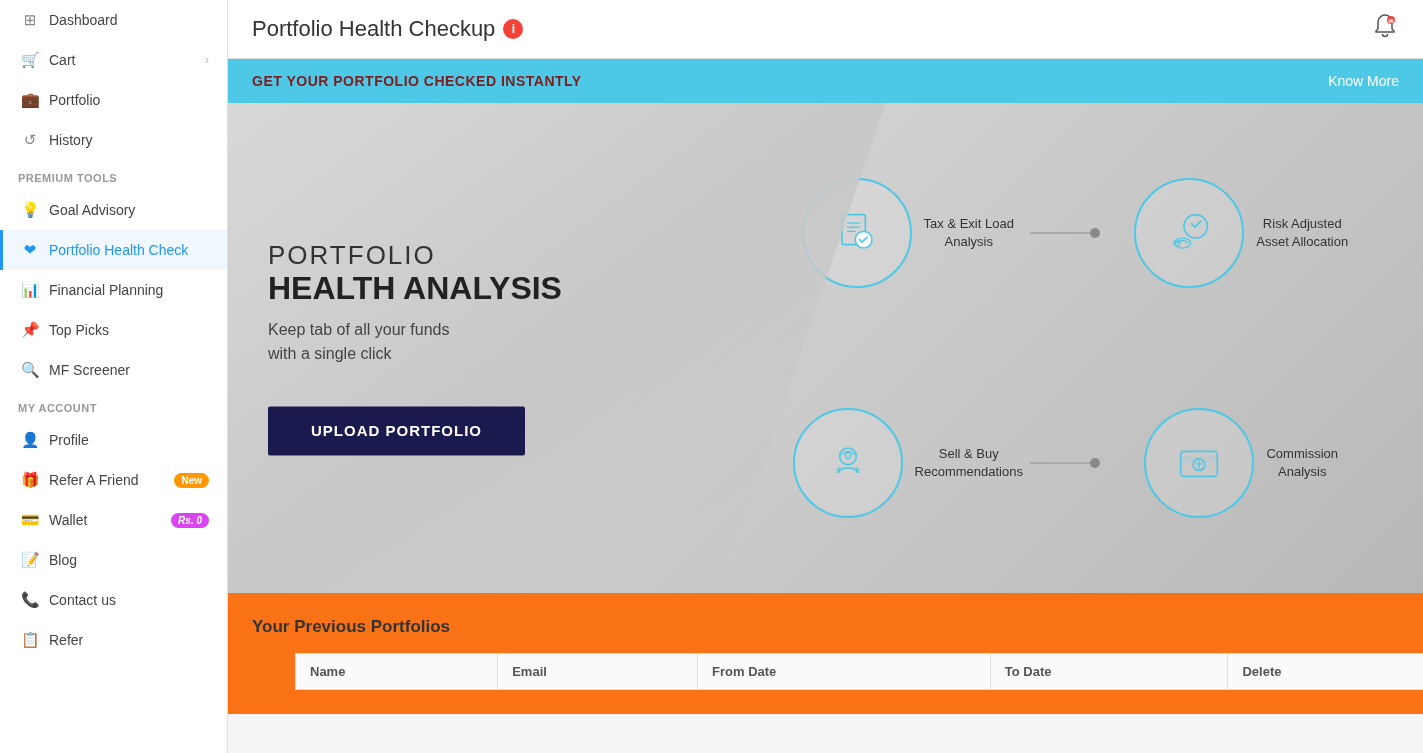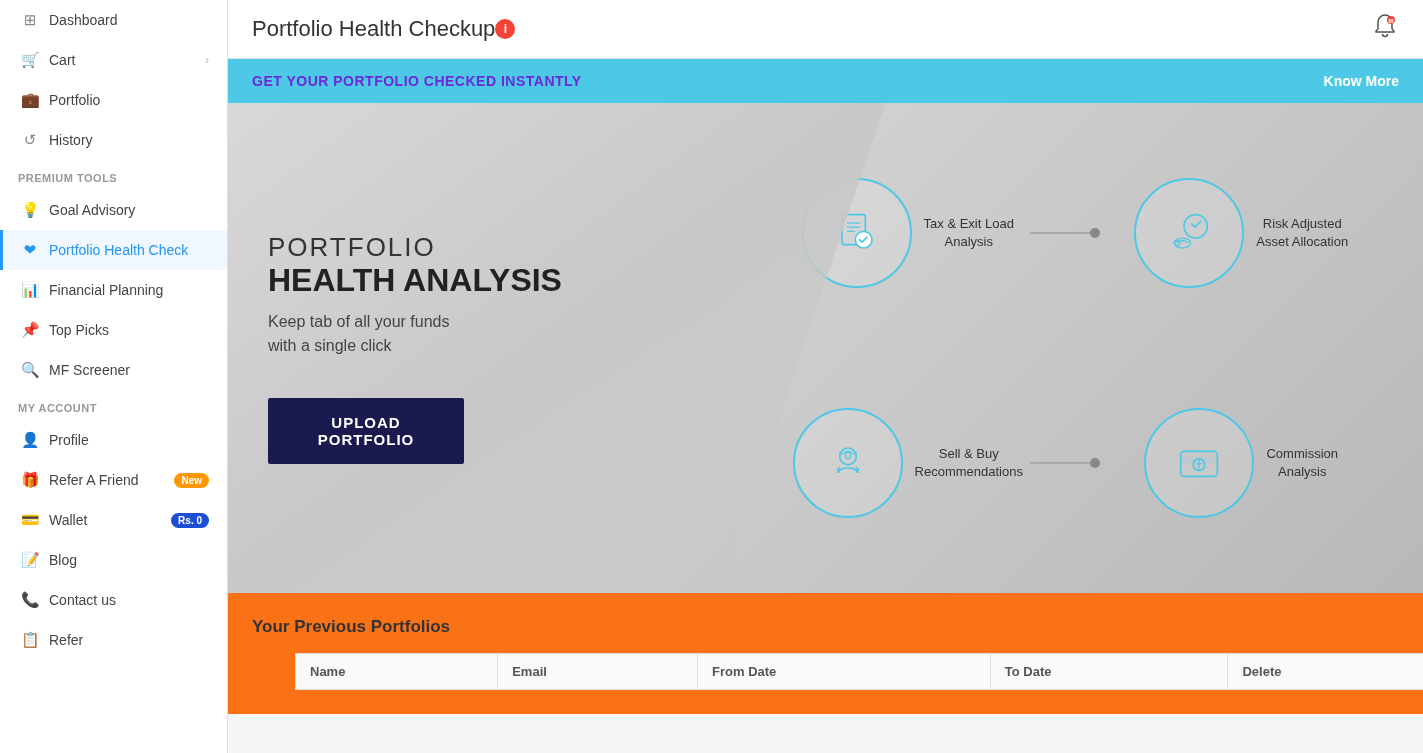--- a/index.html
+++ b/index.html
@@ -40,21 +40,21 @@
     .sidebar-item.active .icon { color: #2196f3; }
     .sidebar-item .arrow { margin-left: auto; color: #bbb; font-size: 12px; }
     .badge {
       font-size: 10px;
       padding: 2px 7px;
       border-radius: 10px;
       font-weight: 700;
       margin-left: auto;
     }
     .badge-new { background: #ff9800; color: #fff; }
-    .badge-wallet { background: #1d4ed8; color: #fff; }
+    .badge-wallet { background: #d946ef; color: #fff; font-style: italic; }
 
     
     .main {
       flex: 1;
       display: flex;
       flex-direction: column;
       overflow-y: auto;
       background: #f5f5f5;
     }
 
@@ -66,21 +66,21 @@
       align-items: center;
       border-bottom: 1px solid #e0e0e0;
       min-height: 52px;
     }
     .header-title {
       font-size: 22px;
       font-weight: 400;
       color: #333;
       display: flex;
       align-items: center;
-      gap: 0;
+      gap: 8px;
     }
     .header-info-icon {
       width: 20px; height: 20px;
       background: #f44336;
       border-radius: 50%;
       color: #fff;
       font-size: 12px;
       font-weight: 700;
       display: inline-flex;
       align-items: center;
@@ -91,30 +91,30 @@
 
     
     .banner {
       background: #4dc8e6;
       display: flex;
       align-items: center;
       padding: 0 24px;
       min-height: 44px;
     }
     .banner-text {
-      color: #6d28d9;
+      color: #7f1d1d;
       font-size: 14px;
       font-weight: 600;
       letter-spacing: 0.5px;
       flex: 1;
     }
     .banner-link {
       color: #fff;
       font-size: 14px;
-      font-weight: 700;
+      font-weight: 400;
       cursor: pointer;
       text-decoration: none;
     }
 
     
     .hero {
       background: linear-gradient(135deg, #e8e8e8 0%, #d0d0d0 40%, #c8c8c8 60%, #b8b8b8 100%);
       display: flex;
       align-items: stretch;
       min-height: 500px;
@@ -145,21 +145,21 @@
       background: #1a1a4e;
       color: #fff;
       border: none;
       padding: 16px 32px;
       font-size: 15px;
       font-weight: 700;
       letter-spacing: 1px;
       cursor: pointer;
       text-transform: uppercase;
       border-radius: 2px;
-      width: 196px;
+      width: 257px;
     }
     .feature-item {
       display: flex;
       flex-direction: row;
       align-items: center;
       gap: 12px;
       margin-left: 20px;
     }
     .feature-circle {
       width: 110px; height: 110px;

